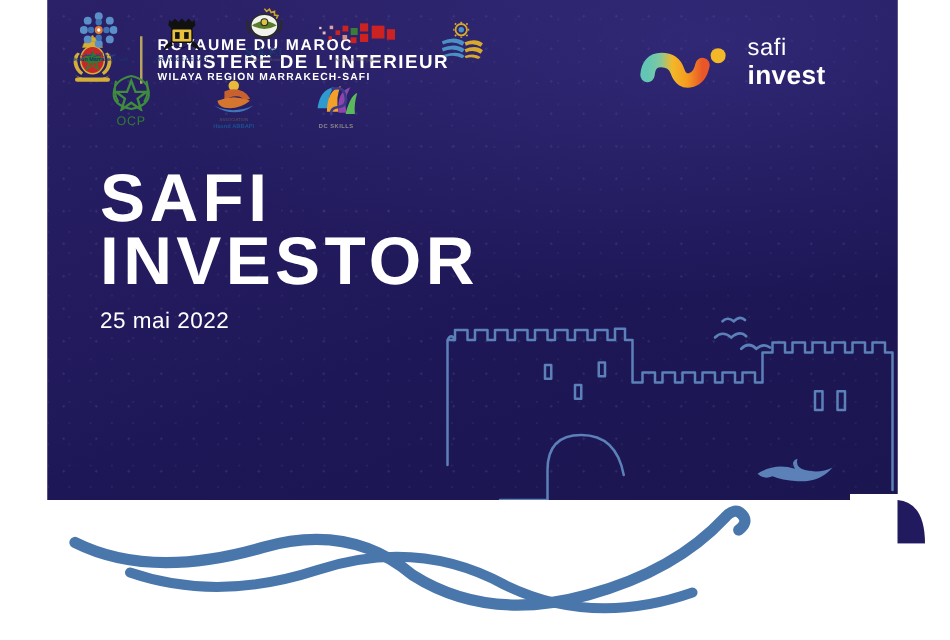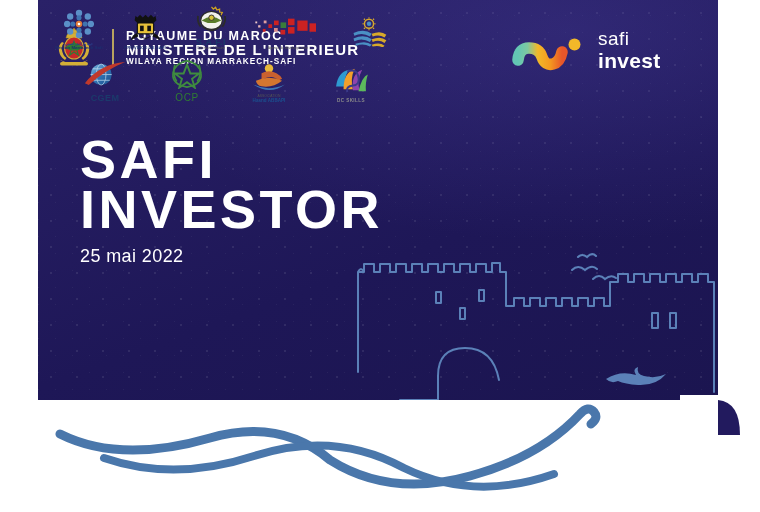--- a/index.html
+++ b/index.html
@@ -308,42 +308,20 @@
         </div>
         <div class="cap">
           <span class="cap-tiny"></span>
         </div>
       </div>
 
     </div>
 
     <div class="logo-row row2">
 
-      <div class="logo-item">
-        <div class="glyph">
-          <svg viewBox="0 0 46 30" width="44" height="29">
-            <defs>
-              <linearGradient id="gl" x1="0" y1="0" x2="1" y2="1">
-                <stop offset="0%" stop-color="#7ab8e0"></stop>
-                  <stop offset="55%" stop-color="#2e6fb0"></stop>
-                <stop offset="100%" stop-color="#1a4f8c"></stop>
-              </linearGradient>
-            </defs>
-            <circle cx="19" cy="14" r="11" fill="url(#gl)"></circle>
-            <g fill="none" stroke="#cfe6f5" stroke-width=".9" opacity=".75">
-              <ellipse cx="19" cy="14" rx="5" ry="11"></ellipse>
-              <path d="M8 14 h22 M10 8 h18 M10 20 h18"></path>
-            </g>
-            <path d="M2 23 q16 -20 42 -22 q-20 8 -38 24z" fill="#c0392b"></path>
-          </svg>
-        </div>
-        <div class="cap">
-          <span class="cap-big">CGEM</span>
-        </div>
-      </div>
 
       <div class="logo-item">
         <div class="glyph">
           <svg viewBox="0 0 36 32" width="34" height="30">
             <g fill="none" stroke="#3f8c3f" stroke-width="1.7">
               <path d="M18 2 q-14 3 -15 14 q-1 11 15 14 q16 -3 15 -14 q-1 -11 -15 -14z"></path>
               <path d="M5 6 q-3 10 2 18 M31 6 q3 10 -2 18"></path>
             </g>
             <path d="M18 6 l3.6 9.4 9.4 0 -7.6 5.8 2.9 9.4 -8.3 -5.9 -8.3 5.9 2.9 -9.4 -7.6 -5.8 9.4 0z" fill="none" stroke="#3f8c3f" stroke-width="2"></path>
           </svg>

